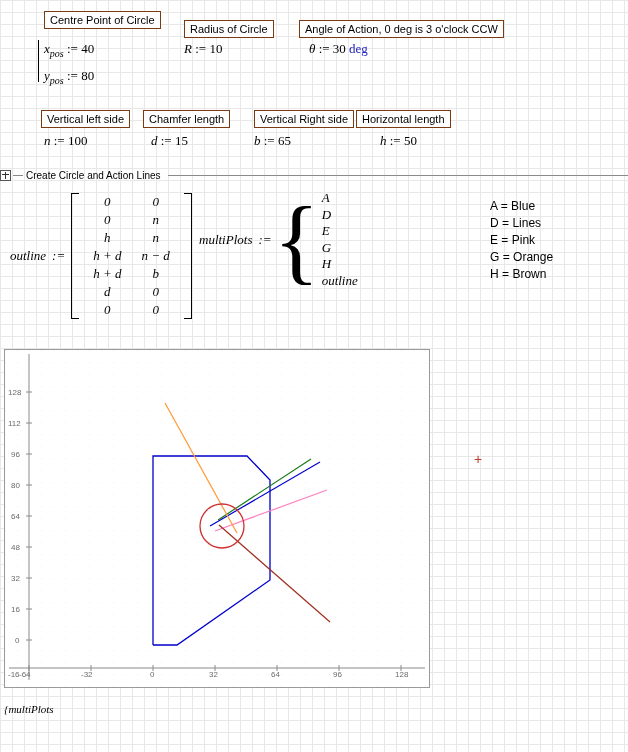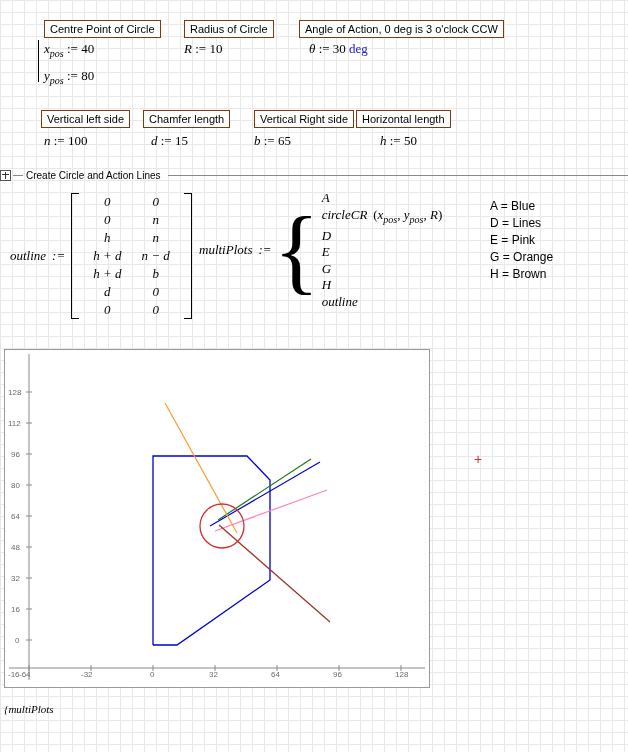--- a/index.html
+++ b/index.html
@@ -168,21 +168,21 @@
     font-family: "Liberation Serif", serif;
     font-size: 11px;
     font-style: italic;
   }
 </style>
 </head>
 <body>
 
 <div class="grid-bg"></div>
 
-<div class="layer" style="left:44px; top:19px;">
+<div class="layer" style="left:44px; top:10px;">
   <span class="label-box">Centre Point of Circle</span>
 </div>
 <div class="layer" style="left:184px; top:19px;">
   <span class="label-box">Radius of Circle</span>
 </div>
 <div class="layer" style="left:299px; top:19px;">
   <span class="label-box">Angle of  Action, 0 deg is 3 o'clock CCW</span>
 </div>
 
 <div class="vbar layer" style="left:38px; top:40px; height:42px;"></div>
@@ -293,24 +293,20 @@
       </table>
   </span>
 </div>
 
 <div class="layer" style="left:199px; top:190px; display:flex; align-items:center;">
   <span class="math" style="margin-right:6px;">multiPlots</span>
   <span class="math op" style="margin-right:2px;">:=</span>
   <span class="brace">{</span>
   <span class="plots-list" style="margin-left:2px;">
     <div>A</div>
-    <div style="white-space:nowrap;">
-      <span>circleCR</span>
-      <span style="font-style:normal;"> (</span><span>x</span><span class="sub">pos</span><span style="font-style:normal;">,&nbsp;</span><span>y</span><span class="sub">pos</span><span style="font-style:normal;">,&nbsp;</span><span>R</span><span style="font-style:normal;">)</span>
-    </div>
     <div>D</div>
     <div>E</div>
     <div>G</div>
     <div>H</div>
     <div>outline</div>
   </span>
 </div>
 
 <div class="layer" style="left:490px; top:198px;">
   <div class="legend-line">

